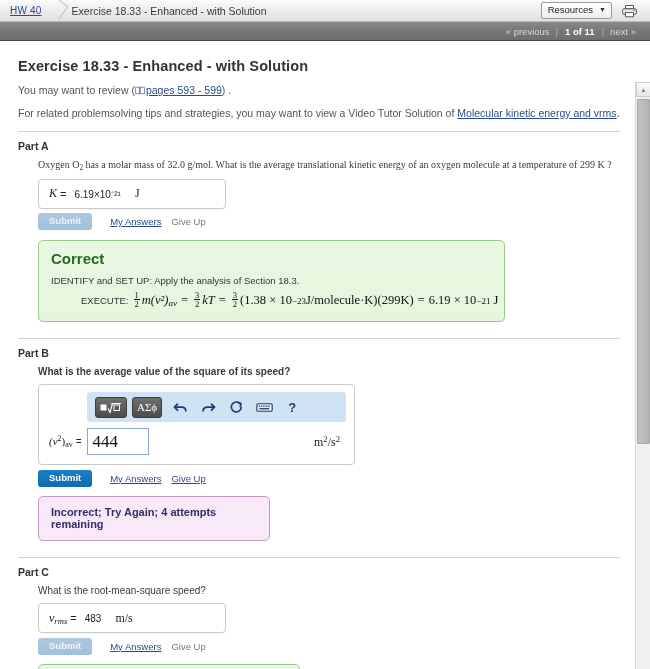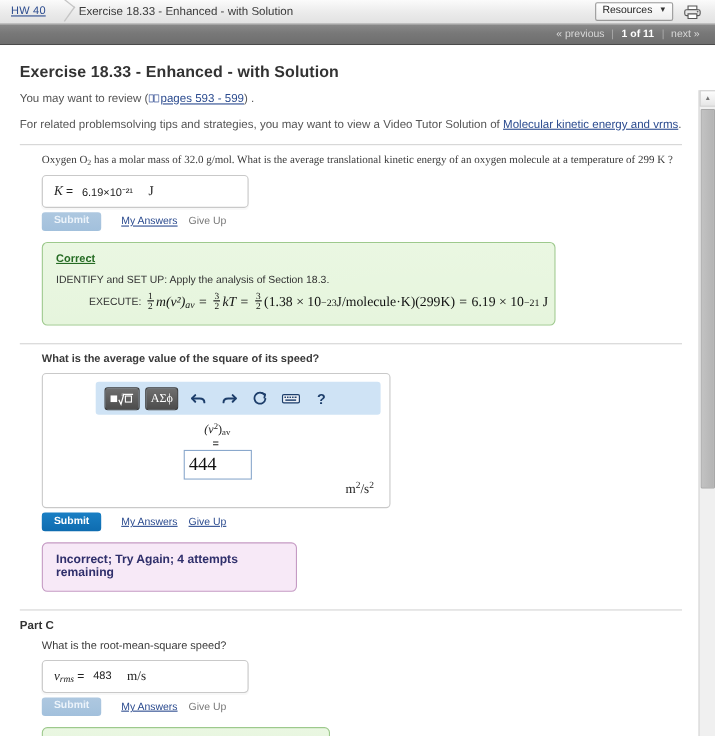--- a/index.html
+++ b/index.html
@@ -230,25 +230,24 @@
 
   
   .fb-correct {
     margin: 10px 0 0 24px;
     border: 1px solid #9dc98c;
     border-radius: 5px;
     background: linear-gradient(to bottom,#eaf7e2,#e6f5dd);
     padding: 9px 12px 11px;
   }
   .fb-correct .fb-head {
-    font-size: 10px;
+    font-size: 15px;
     font-weight: bold;
     color: #256b23;
     margin-bottom: 8px;
-    text-decoration: underline;
   }
   .fb-line {
     font-size: 9.5px;
     color: #333;
     margin-bottom: 6px;
   }
   .fb-math {
     font-family: "Liberation Serif", serif;
     font-size: 12.5px;
     color: #111;
@@ -332,21 +331,20 @@
     font-size: 14px;
     cursor: pointer;
     margin-right: 2px;
   }
   .tb-icon.help { color: #1d3e6b; font-size: 13px; font-weight: bold; }
 
   .mathentry-row {
     display: flex;
     align-items: center;
     padding-left: 2px;
-    flex-direction: column;
   }
   .me-label {
     font-family: "Liberation Serif", serif;
     font-size: 11px;
     color: #222;
     white-space: nowrap;
   }
   .me-eq { font-size: 10px; color: #222; margin: 0 6px 0 3px; }
   .me-input {
     width: 62px;
@@ -435,20 +433,21 @@
           <path d="M5.1 1.2h4.3v6.5H5.1z" fill="#fff" stroke="#5a6fa8" stroke-width=".8"></path>
           <path d="M4.75 1.2v6.5" stroke="#5a6fa8" stroke-width=".8"></path>
         </svg></span><a class="inline-link">pages 593 - 599</a><span>) .</span>
   </p>
 
   <p class="related-line">
     <span>For related problemsolving tips and strategies, you may want to view a Video Tutor Solution of </span><a class="inline-link">Molecular kinetic energy and vrms</a><span>.</span>
   </p>
 
   <hr class="part-rule">
+  <div class="part-label">Part A</div>
 
   <div class="q-text"><span>Oxygen O</span><sub class="s">2</sub><span> has a molar mass of 32.0 g/mol. What is the average translational kinetic energy of an oxygen molecule at a temperature of 299 K ?</span></div>
 
   <div class="answer-box w1">
     <span class="ans-label">K</span>
     <span class="ans-eq">=</span>
     <span class="ans-val">6.19×10⁻²¹</span>
     <span class="ans-unit">J</span>
   </div>
 
@@ -487,20 +486,21 @@
       <span>)</span>
       <span>(299K)</span>
       <span style="margin:0 4px">=</span>
       <span>6.19 × 10</span>
         <sup class="s">−21</sup>
       <span style="margin-left:3px">J</span>
     </div>
   </div>
 
   <hr class="part-rule" style="margin-top:16px;">
+  <div class="part-label">Part B</div>
   <div class="q-text" style="font-family:'Liberation Sans',sans-serif;font-size:10px;font-weight:bold;">What is the average value of the square of its speed?</div>
 
   <div class="mathpanel">
     <div class="mathtoolbar">
       <div class="tb-btn sq">
         <svg width="22" height="13" viewBox="0 0 22 13">
           <rect x="0.5" y="3.5" width="6" height="6" fill="#fff"></rect>
           <path d="M8 7.5 L10 11.5 L12.5 2.5 L21 2.5" stroke="#fff" stroke-width="1.1" fill="none"></path>
           <rect x="14" y="4" width="5.5" height="5.5" fill="none" stroke="#fff" stroke-width="1"></rect>
           <text x="10.5" y="4.4" font-size="4.5" fill="#fff" font-family="Liberation Serif, serif">n</text>

